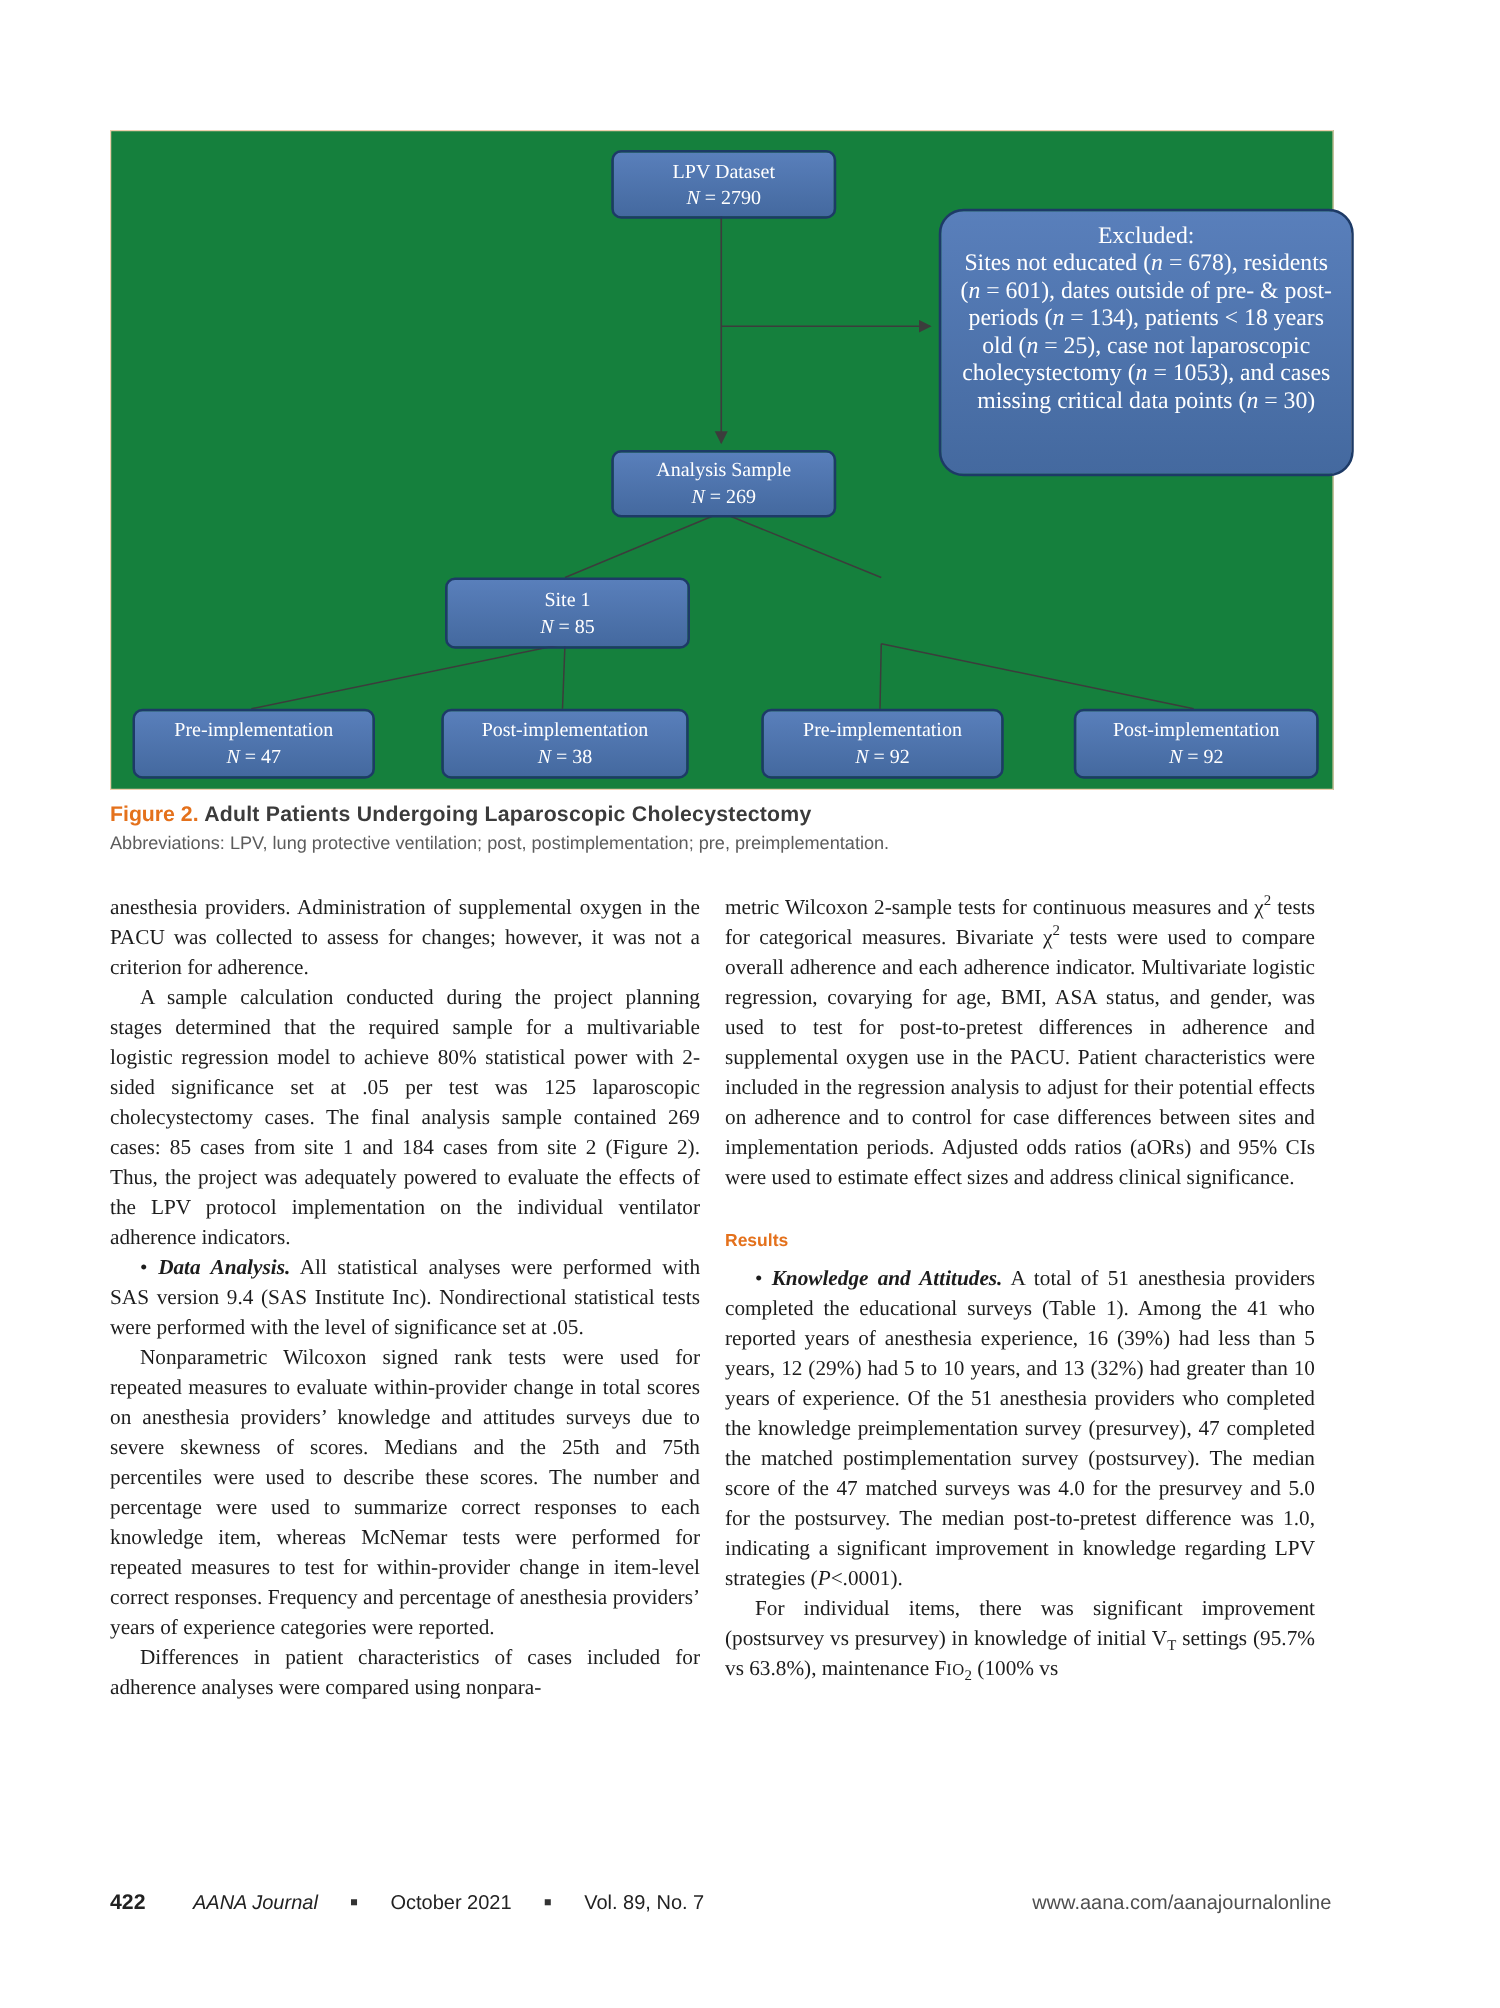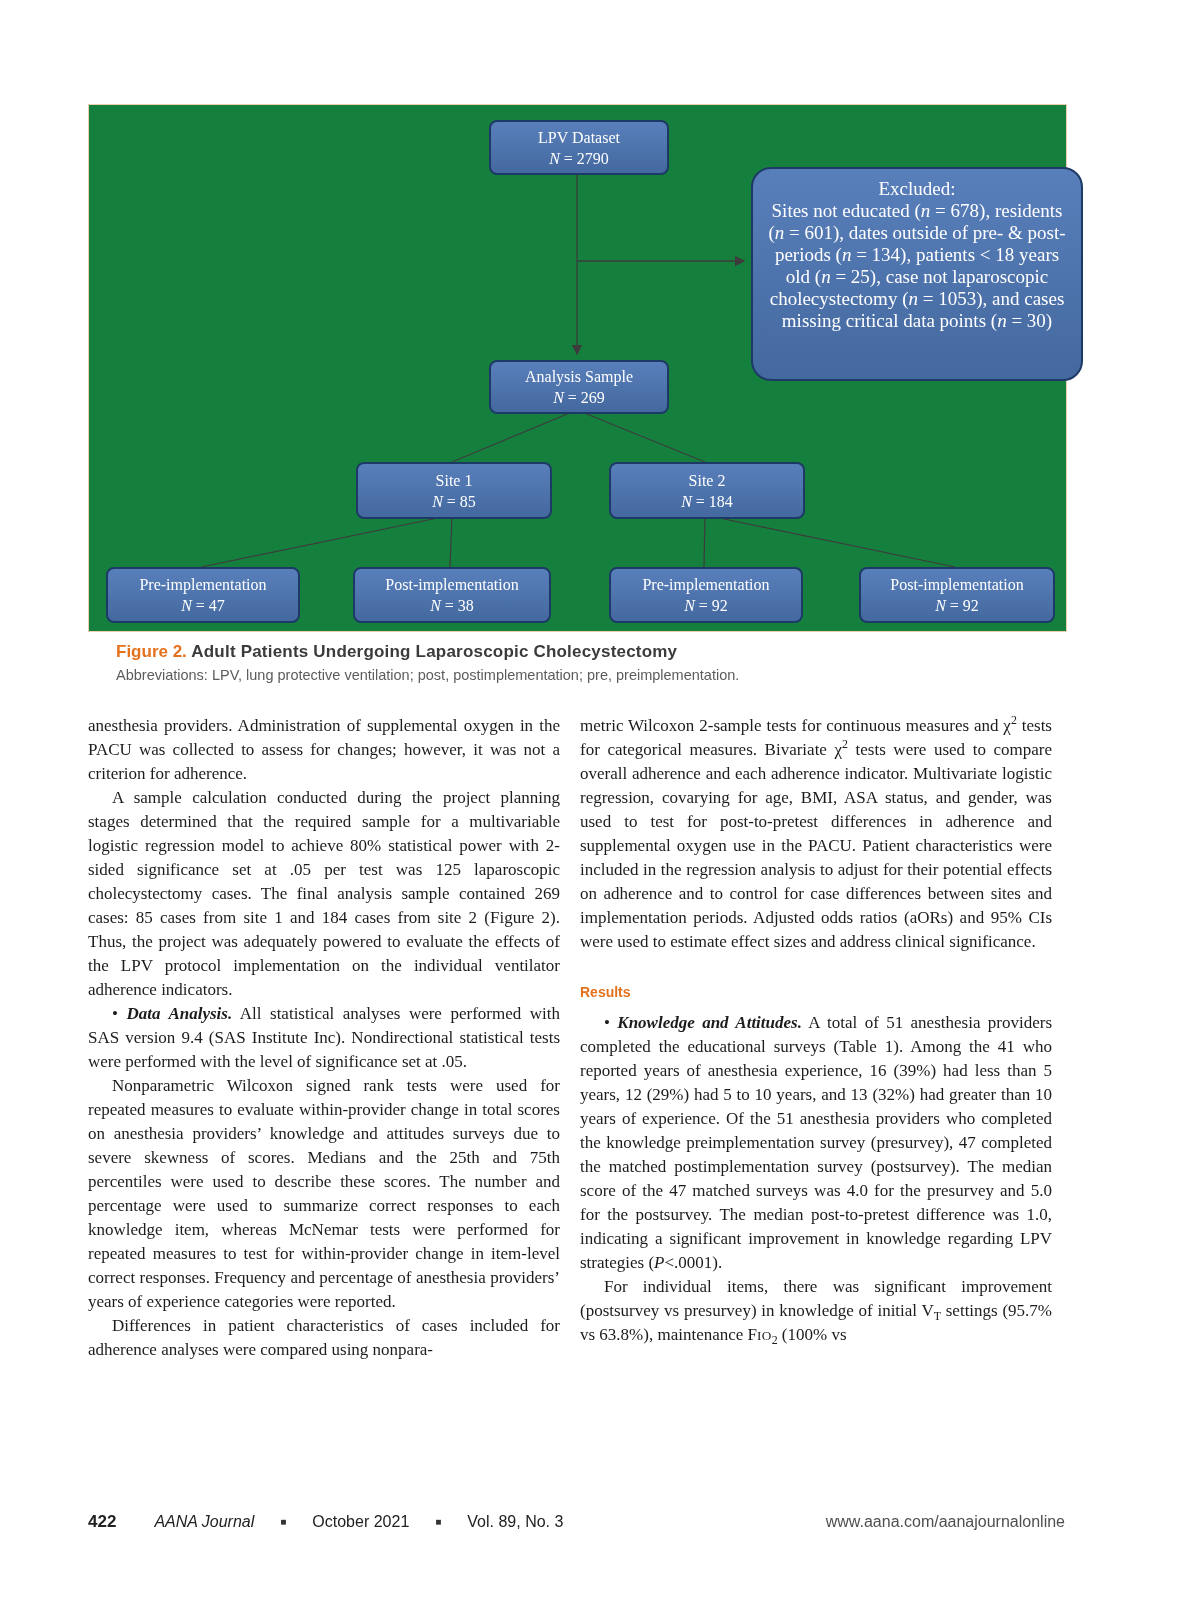--- a/index.html
+++ b/index.html
@@ -31,21 +31,20 @@
   .flow-box.excluded {
     border-radius:20px; padding:9px 14px;
     font-size:19px; line-height:22px;
     display:block;
   }
 
   
   .fig-caption {
     position:absolute; left:88px; top:642px; width:977px;
     font-family:"Liberation Sans", sans-serif;
-    margin-left:28px;
   }
   .fig-label { color:var(--accent-orange, #e4711c); font-weight:bold; font-size:17px; }
   .fig-title { color:#3b3b3b; font-weight:bold; font-size:17px; letter-spacing:0.2px; }
   .fig-abbr  { color:#5c5c5c; font-size:14.5px; margin-top:5px; }
 
   
   .columns {
     position:absolute; left:88px; top:714px; width:977px;
     display:flex; gap:20px;
   }
@@ -108,24 +107,20 @@
       <div class="flow-box" style="left:400px; top:255px; width:176px; height:50px;">
         <div>Analysis Sample</div>
         <div class="nline"><i>N</i> = 269</div>
       </div>
 
       <div class="flow-box" style="left:267px; top:357px; width:192px; height:53px;">
         <div>Site 1</div>
         <div class="nline"><i>N</i> = 85</div>
       </div>
 
-      <div class="flow-box" style="left:520px; top:357px; width:192px; height:53px;">
-        <div>Site 2</div>
-        <div class="nline"><i>N</i> = 184</div>
-      </div>
 
       <div class="flow-box" style="left:17px; top:462px; width:190px; height:52px;">
         <div>Pre-implementation</div>
         <div class="nline"><i>N</i> = 47</div>
       </div>
 
       <div class="flow-box" style="left:264px; top:462px; width:194px; height:52px;">
         <div>Post-implementation</div>
         <div class="nline"><i>N</i> = 38</div>
       </div>
@@ -165,18 +160,18 @@
     </div>
   </div>
 
   <div class="footer">
     <div class="footer-left">
       <span class="page-num">422</span>
       <span class="journal">AANA Journal</span>
       <span class="sq">■</span>
       <span>October 2021</span>
       <span class="sq">■</span>
-      <span>Vol. 89, No. 3</span>
+      <span>Vol. 89, No. 7</span>
     </div>
     <div class="footer-url">www.aana.com/aanajournalonline</div>
   </div>
 
 </div>
 
 </body></html>

